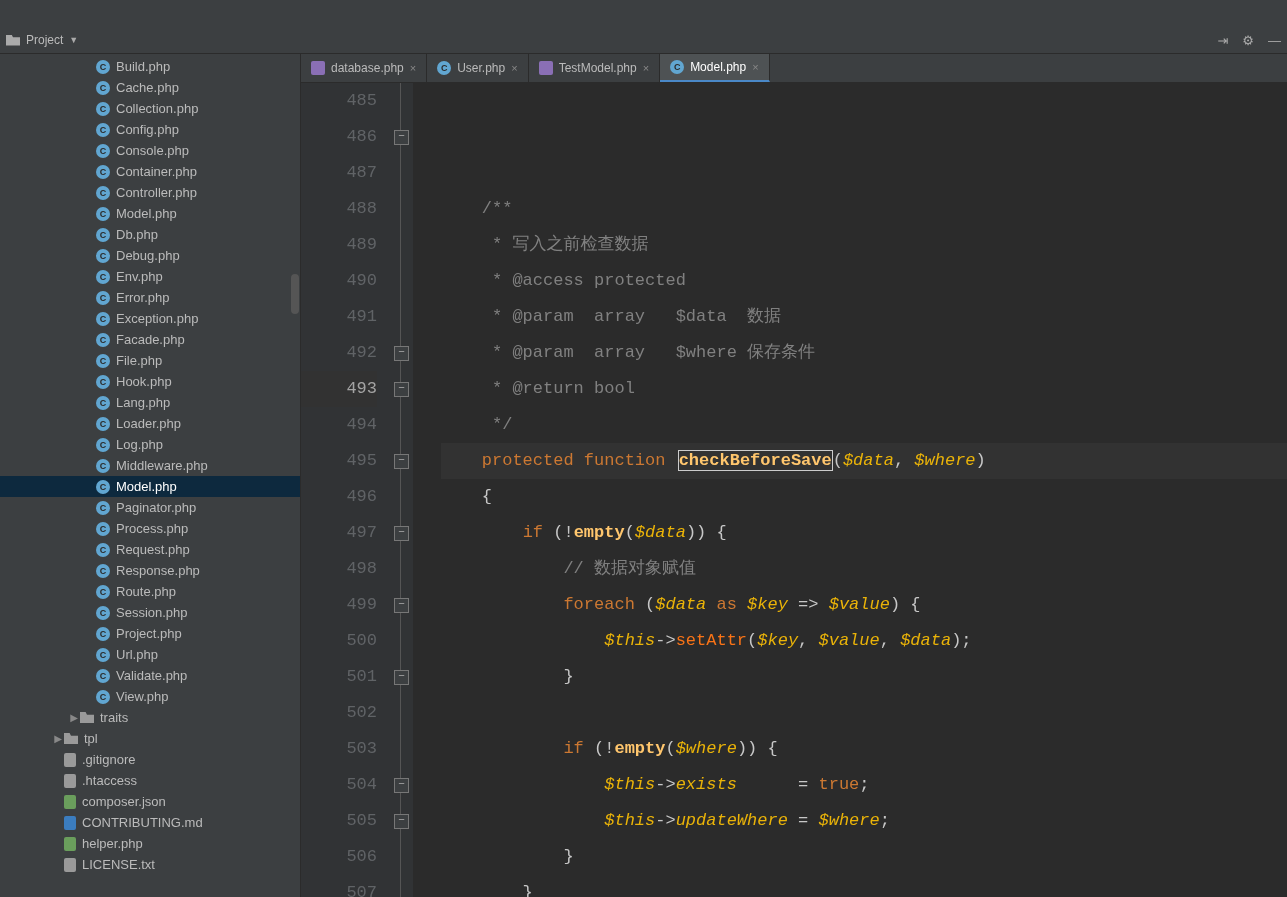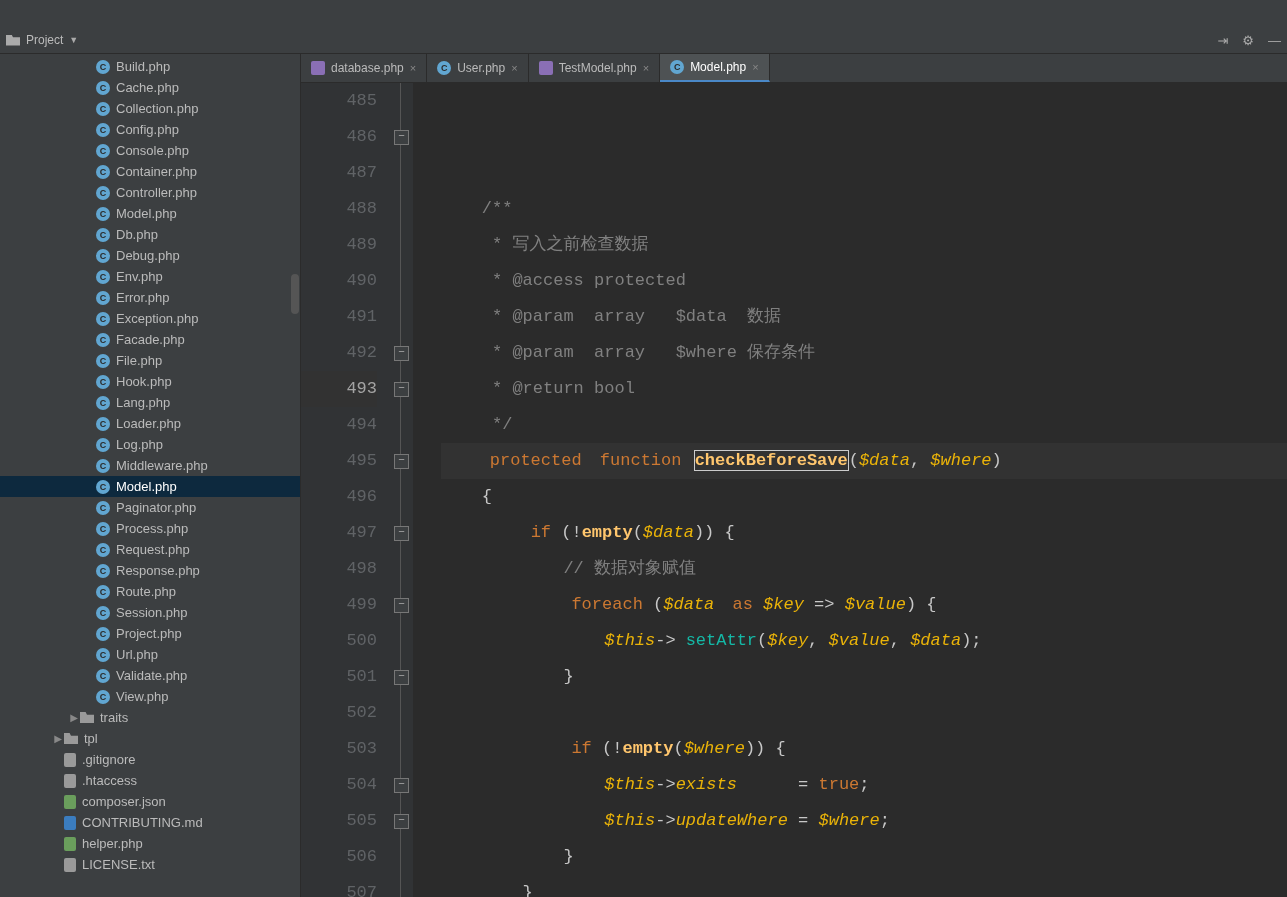--- a/index.html
+++ b/index.html
@@ -236,26 +236,26 @@
   .code {
     flex: 1;
     background: #2b2b2b;
     padding-left: 28px;
     overflow: hidden;
     white-space: pre;
   }
   .code .ln { height: 36px; }
   .code .ln.curr { background: #323232; }
   .code-inner { position: relative; z-index: 1; }
-  .kw { color: #cc7832; margin-left: 8px; }
+  .kw { color: #cc7832; }
   .fn { color: #ffc66d; font-weight: bold; }
   .var { color: #eab308; font-style: italic; }
   .op { color: #c7c7c7; }
   .cm { color: #808080; font-style: normal; }
-  .meth { color: #14b8a6; margin-left: 10px; }
+  .meth { color: #f97316; }
   .true { color: #cc7832; }
   .cursor-box {
     border: 1px solid #ccc;
     padding: 0 0px;
     margin-left: 2px;
   }
 </style>
 </head>
 <body>
 

